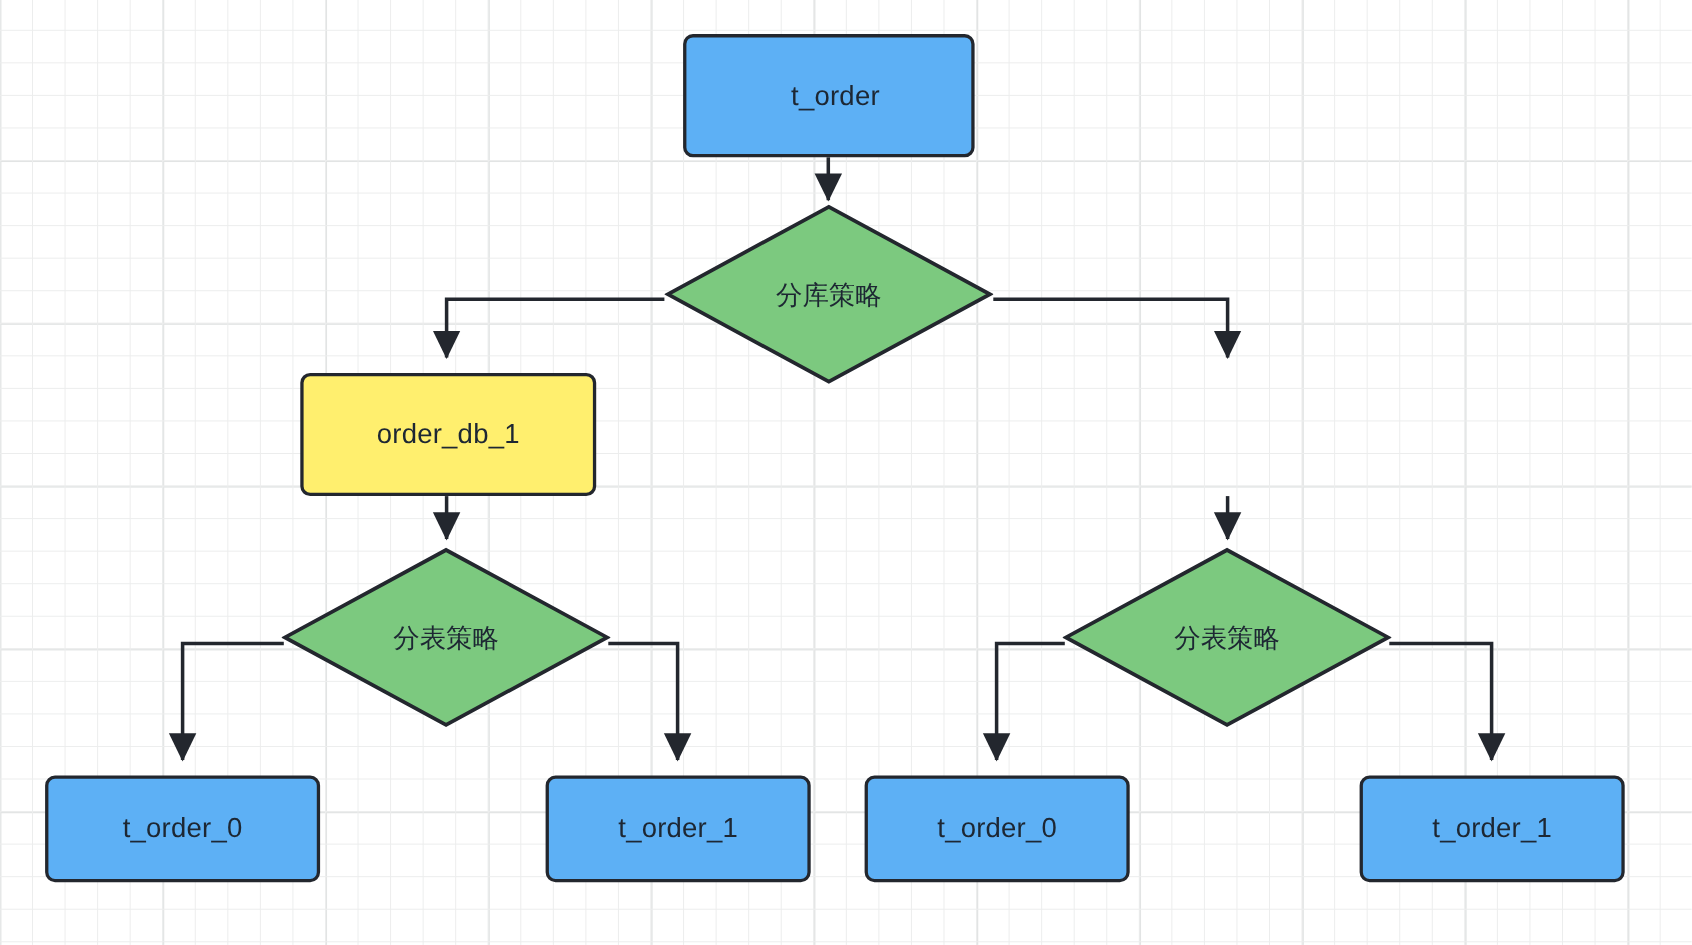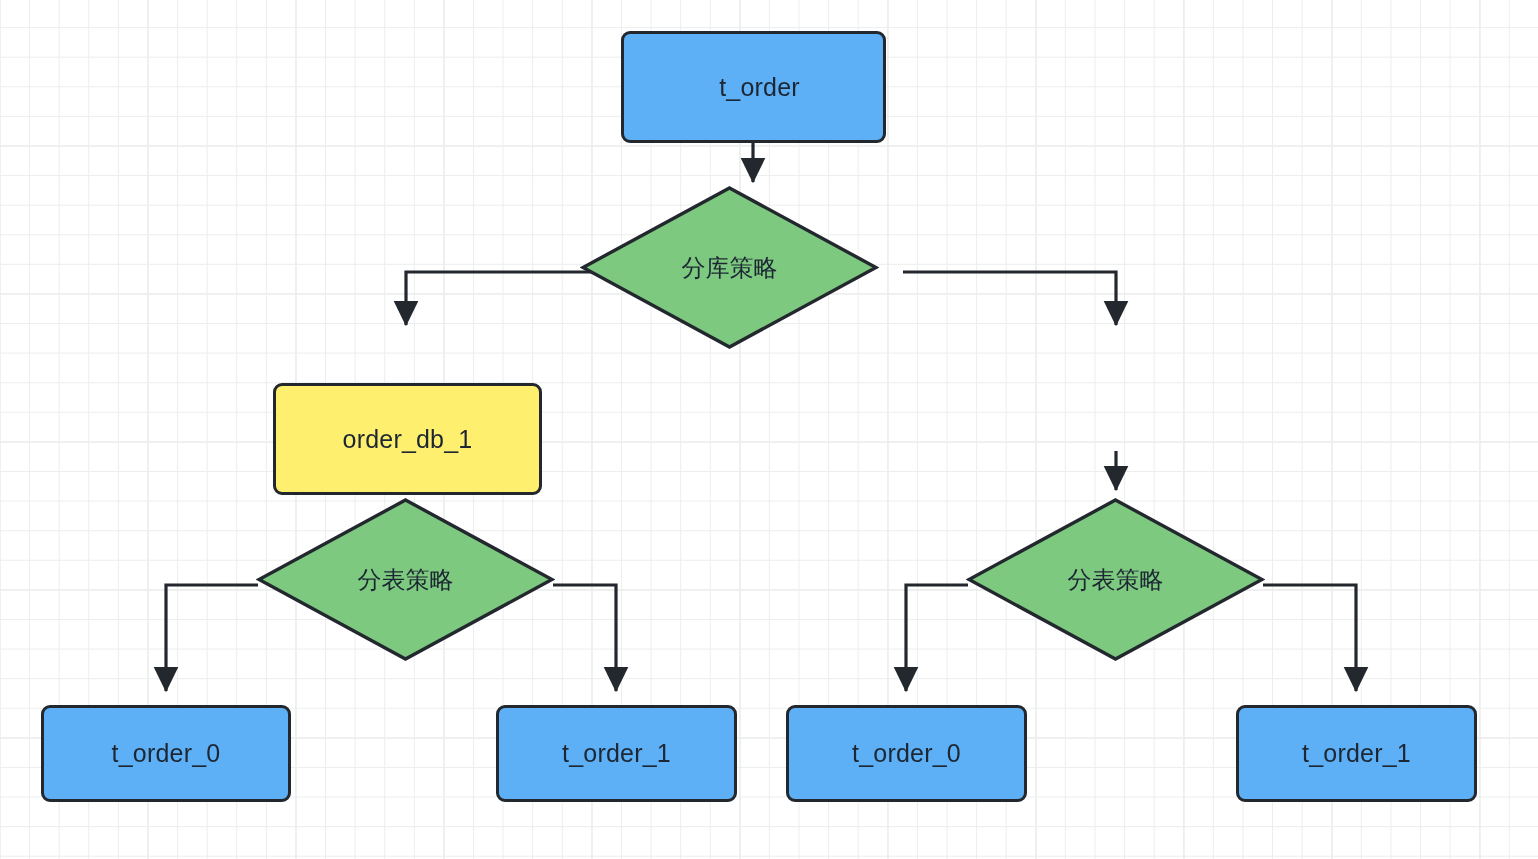--- a/index.html
+++ b/index.html
@@ -41,21 +41,21 @@
     justify-content: center;
     border: 3px solid #23272e;
     border-radius: 9px;
     color: #1d2733;
     font-size: 25px;
     font-weight: 400;
     letter-spacing: 0.2px;
     white-space: nowrap;
   }
   .node.blue  { background: #5db0f5; }
-  .node.yellow{ background: #ffef6e; margin-top: 44px; }
+  .node.yellow{ background: #ffef6e; }
   .diamond-wrap {
     position: absolute;
   }
   .diamond-wrap svg {
     position: absolute;
     left: 0; top: 0;
     display: block;
   }
   .diamond-label {
     position: absolute;
@@ -101,21 +101,21 @@
       <path d="M968,585 L906,585 L906,691" marker-end="url(#arrow)"></path>
 
       <path d="M1263,585 L1356,585 L1356,691" marker-end="url(#arrow)"></path>
     </g>
   </svg>
 
   <div class="node blue" style="left:621px; top:31px; width:265px; height:112px;padding-left:12px;">
     <span>t_order</span>
   </div>
 
-  <div class="diamond-wrap" style="left:580px; top:185px; width:299px; height:165px;">
+  <div class="diamond-wrap" style="left:604px; top:185px; width:299px; height:165px;">
     <svg width="299" height="165" viewBox="0 0 299 165">
       <polygon points="149.5,3 296,82.5 149.5,162 3,82.5" fill="#7cc97f" stroke="#23272e" stroke-width="3.4" stroke-linejoin="miter"></polygon>
     </svg>
     <div class="diamond-label">分库策略</div>
   </div>
 
   <div class="node yellow" style="left:273px; top:339px; width:269px; height:112px;">
     <span>order_db_1</span>
   </div>
 

